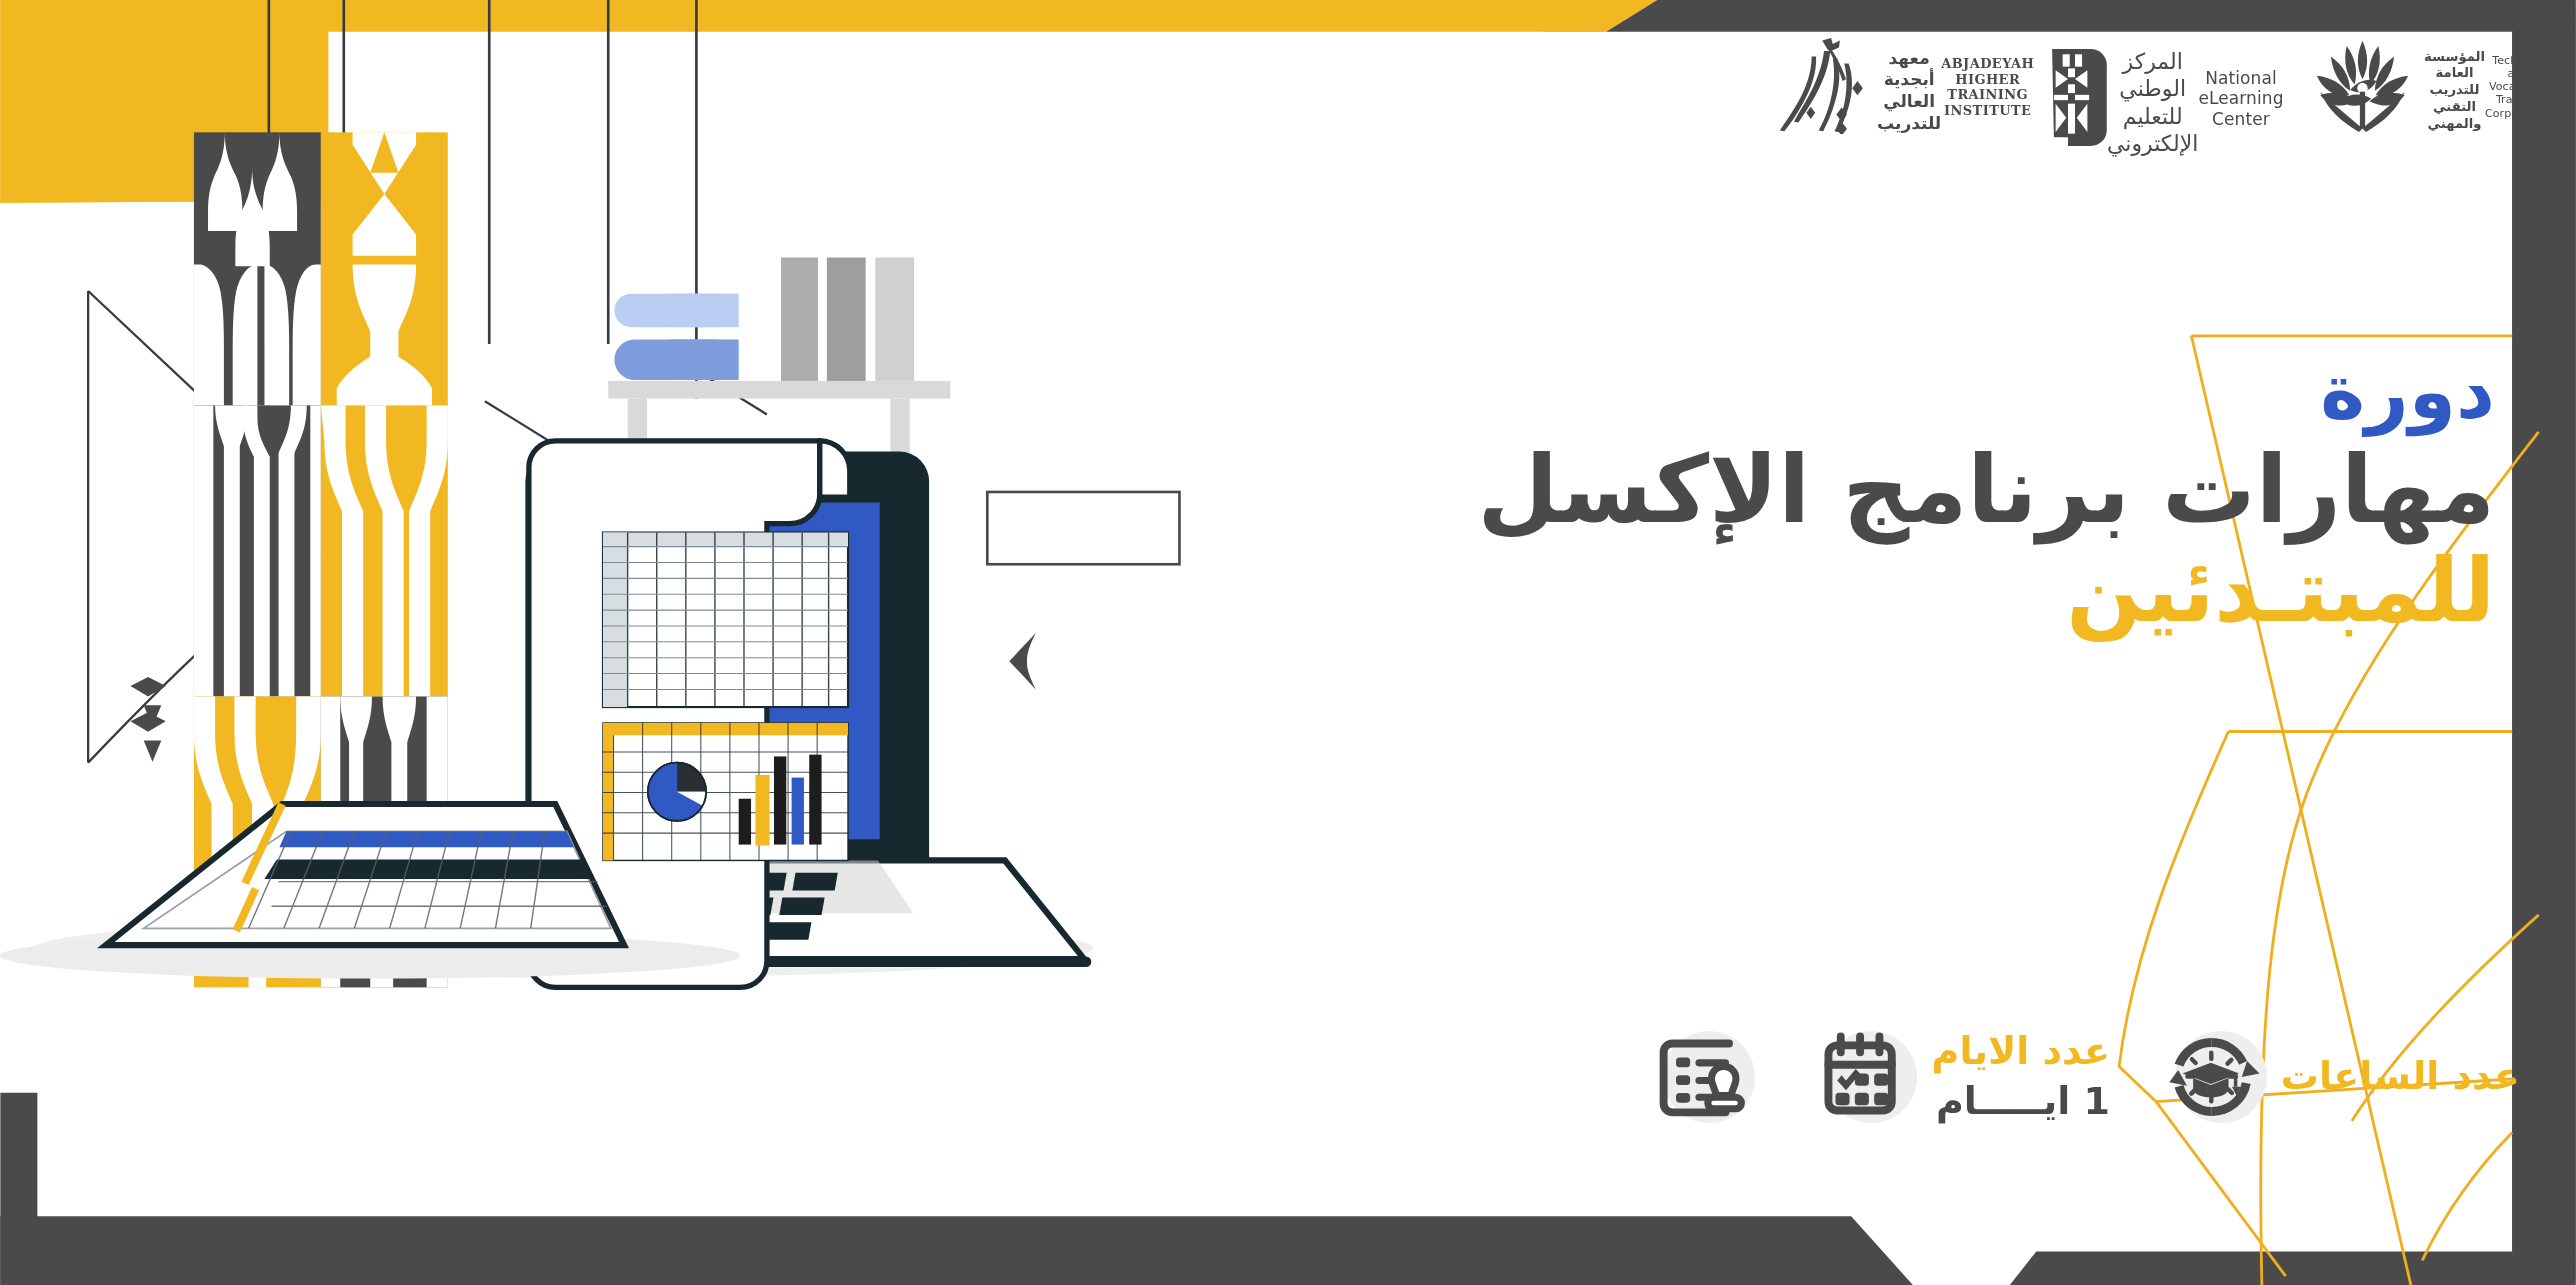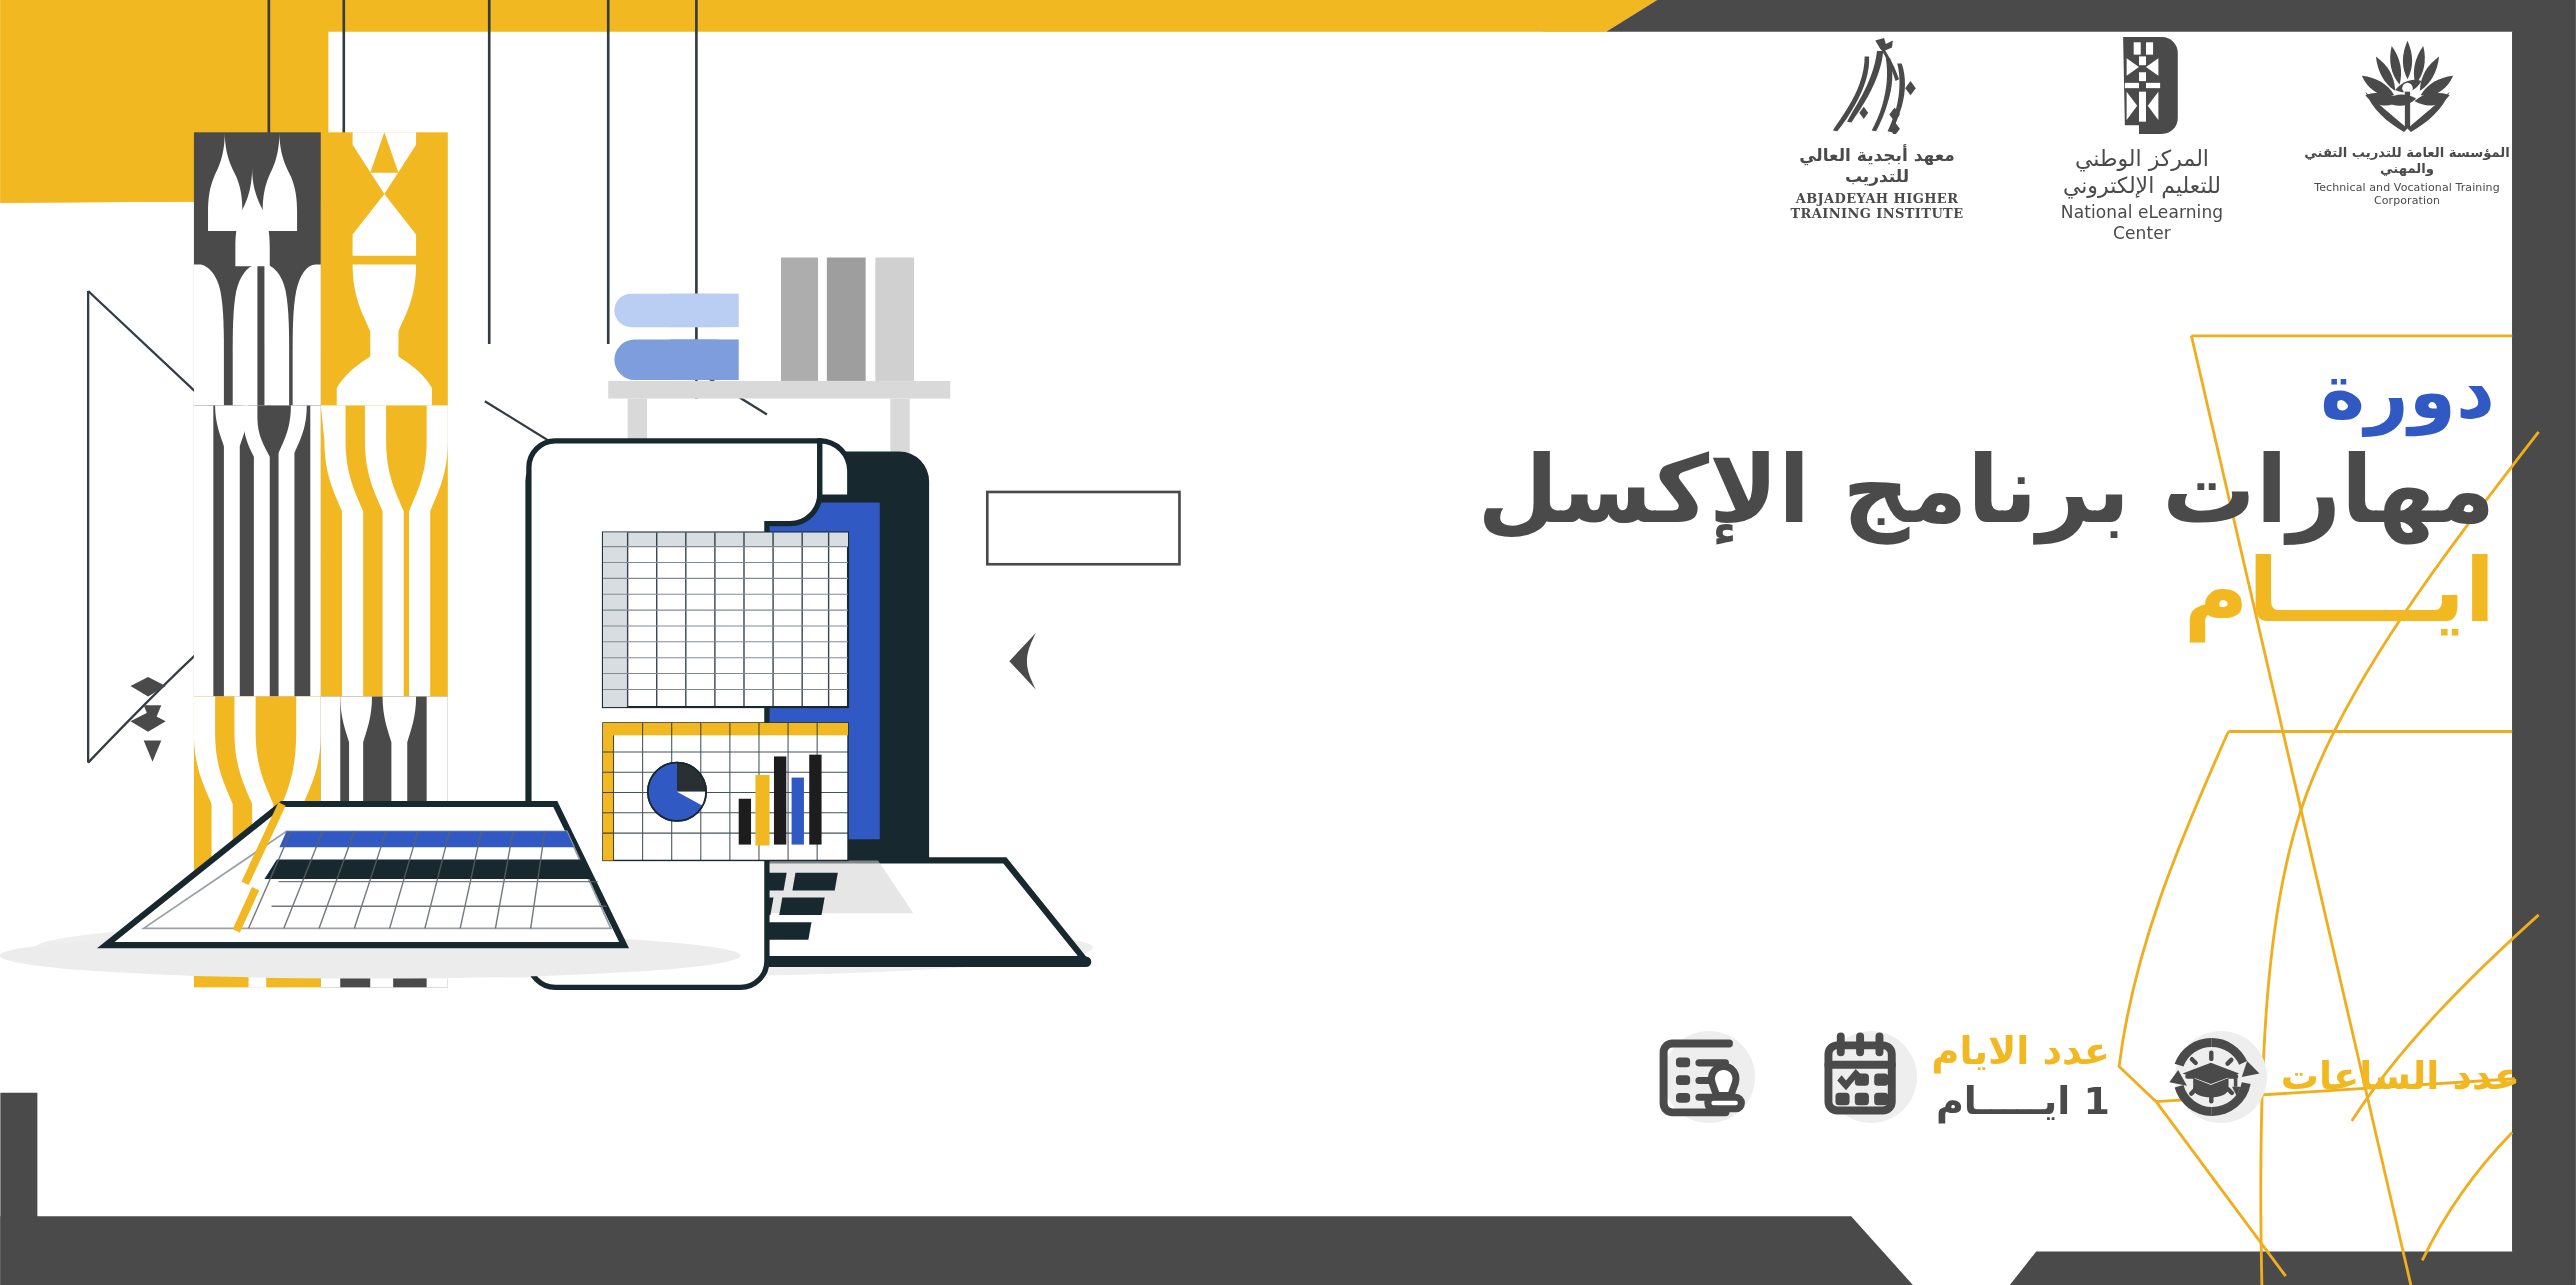--- a/index.html
+++ b/index.html
@@ -17,21 +17,21 @@
 
   
   #illus{position:absolute;left:0;top:0;width:1287px;height:1058px;z-index:3;}
 
   
   #logo-row{
     position:absolute;right:63px;top:37px;
     display:flex;align-items:flex-start;gap:53px;
     z-index:6;
   }
-  .logo{display:flex;flex-direction:column;align-items:center;width:212px;}
+  .logo{display:flex;align-items:center;width:212px;}
   .logo .mark{height:97px;display:flex;align-items:flex-end;justify-content:center;}
   .logo .cap-ar{
     color:#4a4a4a;font-size:17px;font-weight:700;
     direction:rtl;text-align:center;line-height:1.28;margin-top:10.6px;
     white-space:pre-line;
   }
   .logo .cap-en{
     color:#4a4a4a;font-size:12px;letter-spacing:0.1px;
     text-align:center;margin-top:2.6px;line-height:1.2;
     white-space:pre-line;
@@ -442,21 +442,21 @@
       </div>
       <div class="cap-ar">المؤسسة العامة للتدريب التقني والمهني</div>
       <div class="cap-en">Technical and Vocational Training Corporation</div>
     </div>
 
   </div>
 
   <div id="headline">
     <div id="hl-kicker">دورة</div>
     <div id="hl-main">مهارات برنامج الإكسل</div>
-    <div id="hl-sub">ايـــــام</div>
+    <div id="hl-sub">للمبتـدئين</div>
   </div>
 
   <div id="info-strip">
 
     <div class="info-item">
       <div class="info-icon">
         <div class="blob"></div>
         <svg width="99" height="92" viewBox="0 0 112 104">
           <g fill="none" stroke="#4a4a4a" stroke-width="9" stroke-linecap="round" stroke-linejoin="round">
             <path d="M86,14 H22 a10,10 0 0 0 -10,10 v58 a10,10 0 0 0 10,10 h60"></path>

